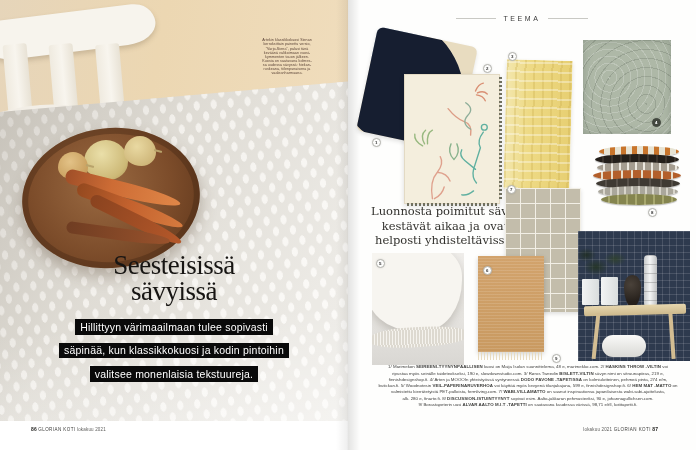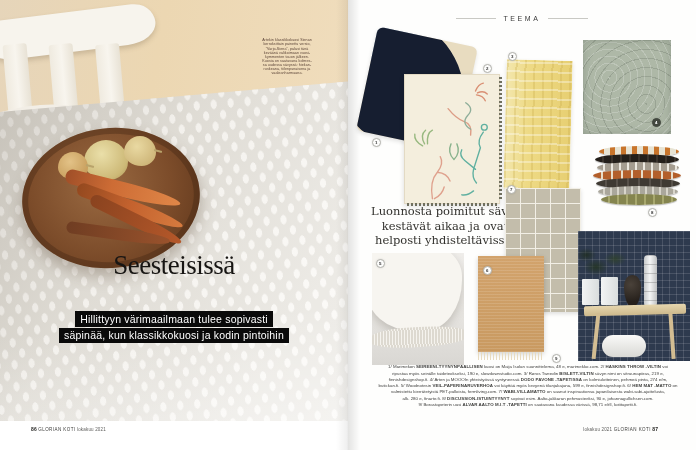--- a/index.html
+++ b/index.html
@@ -52,21 +52,21 @@
   .carrot.c4{left:66px;top:228px;width:104px;height:12px;transform:rotate(8deg);
         background:linear-gradient(90deg,#6f3d22,#99522c);}
   .photo-caption{position:absolute;left:240px;top:38px;width:235px;text-align:center;
         font-size:9px;line-height:1.14;color:#5a4337;letter-spacing:.2px;
         transform:scale(.4);transform-origin:top left;}
   .headline{position:absolute;left:0;top:252px;width:348px;margin:0;text-align:center;
         font-family:"Liberation Serif","DejaVu Serif",serif;font-weight:500;
         font-size:27px;line-height:.97;letter-spacing:-.5px;color:#171513;}
   .standfirst{position:absolute;left:0;top:311px;width:348px;text-align:center;
         font-size:10.5px;color:#fff;letter-spacing:.2px;}
-  .standfirst .line{display:table;margin:0 auto 1px;background:#0a0a0a;padding:1.5px 5px 2px;}
+  .standfirst .line{display:table;margin:8px auto 1px;background:#0a0a0a;padding:1.5px 5px 2px;}
 
   
   .footer{position:absolute;top:427px;white-space:nowrap;font-size:10.5px;color:#5c5c5a;
         letter-spacing:.4px;transform:scale(.43);}
   .footer b{color:#1d1d1b;font-weight:700;font-size:11.5px;}
   .footer .mag{text-transform:uppercase;letter-spacing:1px;color:#3c3c3a;}
   .footer-left{left:31px;transform-origin:top left;}
   .footer-right{right:38px;transform-origin:top right;}
 
   
@@ -211,24 +211,26 @@
           <div class="line">"Varjo-Siena", palasi tänä</div>
           <div class="line">keväänä valikoimaan vuosi-</div>
           <div class="line">kymmenten tauon jälkeen.</div>
           <div class="line">Kuosia on saatavana kolmes-</div>
           <div class="line">sa uudessa sävyssä: hiekan-</div>
           <div class="line">ruskeana, tiilenpunaisena ja</div>
           <div class="line">vaaleanharmaana.</div>
         </div>
       <h1 class="headline">
           <div class="line">Seesteisissä</div>
+          <div class="line">sävyissä</div>
         </h1>
       <div class="standfirst">
           <div class="line">Hillittyyn värimaailmaan tulee sopivasti</div>
           <div class="line">säpinää, kun klassikkokuosi ja kodin pintoihin</div>
+          <div class="line">valitsee monenlaisia tekstuureja.</div>
         </div>
     </div>
     <div class="footer footer-left">
       <b>86</b>
       <span class="mag">GLORIAN KOTI</span>
       <span>lokakuu 2021</span>
     </div>
   </section>
 
   <section class="page-right">

